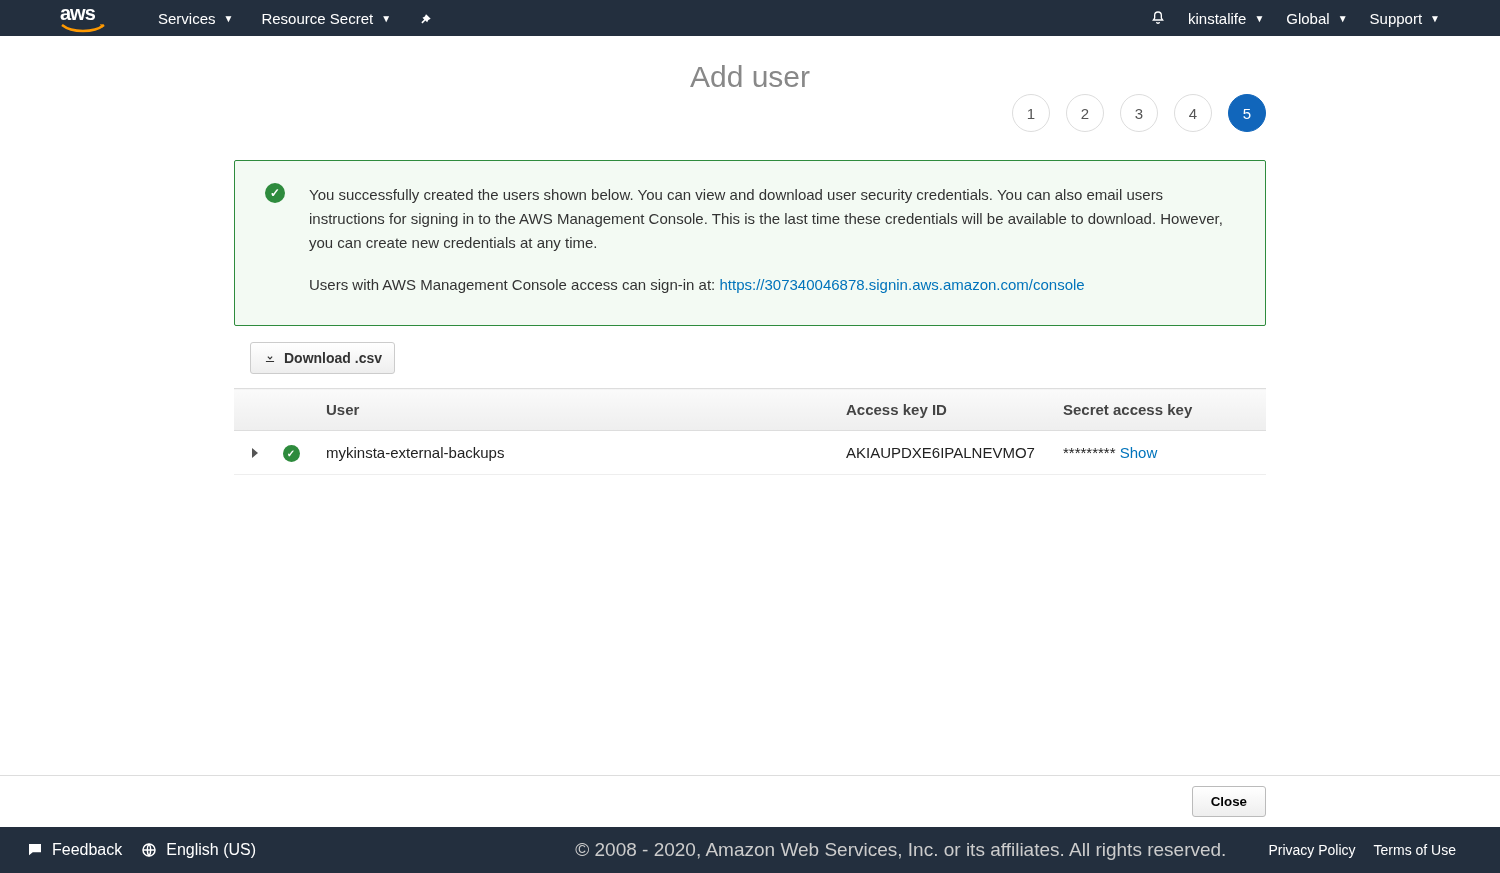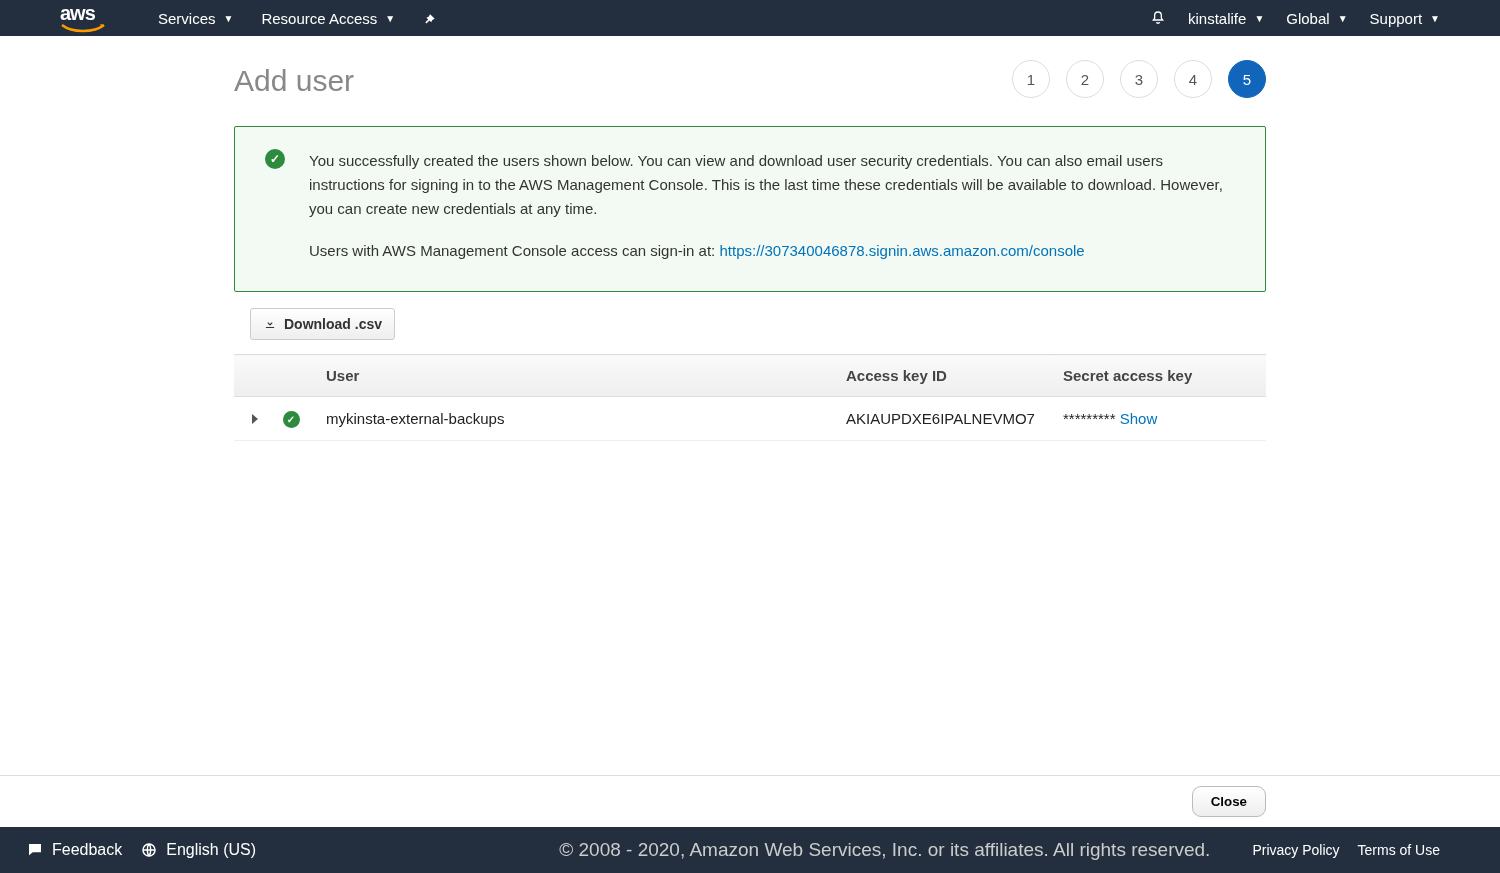--- a/index.html
+++ b/index.html
@@ -11,21 +11,21 @@
   .aws-logo .smile { display:block; width: 46px; height: 10px; }
   .nav-left { display: flex; align-items: flex-end; gap: 28px; margin-left: 52px; }
   .nav-item { display: flex; align-items: center; gap: 8px; cursor: pointer; font-size: 15px; }
   .caret { font-size: 10px; }
   .nav-spacer { flex: 1; }
   .nav-right { display: flex; align-items: center; gap: 22px; }
   .bell { width: 16px; height: 16px; }
 
   
   .page { width: 1032px; margin: 0 auto; padding-top: 24px; }
-  .page-header { display: flex; align-items: flex-end; }
+  .page-header { display: flex; align-items: center; flex-direction: column; }
   .page-title { font-size: 30px; font-weight: 400; color: #888; }
   .steps { margin-left: auto; display: flex; gap: 16px; }
   .step { width: 38px; height: 38px; border-radius: 50%; border: 1px solid #ddd; display: flex; align-items: center; justify-content: center; font-size: 15px; color: #555; background: #fff; }
   .step.active { background: #1166bb; border-color: #1166bb; color: #fff; }
 
   
   .alert { border: 1px solid #2e8b3d; background: #f3faf3; border-radius: 2px; margin-top: 28px; padding: 22px 24px 28px 74px; position: relative; }
   .alert-icon { position: absolute; left: 30px; top: 22px; width: 20px; height: 20px; border-radius: 50%; background: #2e8b3d; color: #fff; display: flex; align-items: center; justify-content: center; font-size: 12px; font-weight: bold; }
   .alert-title { color: #2e8b3d; font-size: 22px; font-weight: 400; margin-bottom: 6px; }
   .alert-body { font-size: 15px; line-height: 1.6; color: #333; }
@@ -45,24 +45,24 @@
   .tbl th.c-user, .tbl td.c-user { width: 520px; }
   .tbl th.c-akid, .tbl td.c-akid { width: 210px; }
   .tbl td { padding: 10px 14px; border-bottom: 1px solid #eee; vertical-align: middle; }
   .tri { display:inline-block; width:0; height:0; border-top:5px solid transparent; border-bottom:5px solid transparent; border-left:6px solid #555; }
   .row-ok { width:17px; height:17px; border-radius:50%; background:#2e8b3d; display:inline-flex; align-items:center; justify-content:center; color:#fff; font-size:10px; font-weight:bold; }
   .show-link { color:#0073bb; cursor:pointer; }
 
   
   .actionbar { border-top: 1px solid #ddd; position: fixed; left:0; right:0; bottom: 46px; background:#fff; padding: 10px 0; }
   .actionbar-inner { width: 1032px; margin: 0 auto; display:flex; justify-content:flex-end; }
-  .btn-close { background: linear-gradient(#fff,#eee); border:1px solid #bbb; border-radius:9px; padding: 7px 18px; font-weight:bold; cursor:pointer; }
-
-  
-  .footer { position: fixed; left:0; right:0; bottom:0; height: 46px; background:#232f3e; color:#fff; display:flex; align-items:center; padding: 0 60px 0 26px; font-size: 14px; }
+  .btn-close { background: linear-gradient(#fff,#eee); border:1px solid #bbb; border-radius:3px; padding: 7px 18px; font-weight:bold; cursor:pointer; }
+
+  
+  .footer { position: fixed; left:0; right:0; bottom:0; height: 46px; background:#232f3e; color:#fff; display:flex; align-items:center; padding: 0 44px 0 26px; font-size: 14px; }
   .footer-left { display:flex; align-items:center; gap: 18px; }
   .footer-left .fb { display:flex; align-items:center; gap:8px; font-size:16px; font-weight: 500; cursor:pointer; }
   .footer-spacer { flex:1; }
   .footer-copy { color:#ccc; margin-right: 24px; font-size: 19px; }
   .footer-link { color:#fff; text-decoration:none; margin-left: 18px; }
 
   
   .arrow { position: absolute; width: 6px; background: #6a29e6; }
   .arrow::before { content:""; position:absolute; top:-16px; left:-8px; border-left:11px solid transparent; border-right:11px solid transparent; border-bottom:18px solid #6a29e6; }
   .arrow-wrap { position: relative; width: 1032px; margin: 0 auto; }
@@ -77,21 +77,21 @@
         <path d="M2,2 C 12,10 34,10 44,2" stroke="#ff9900" stroke-width="2.5" fill="none"></path>
         <path d="M44,2 L40,1 L42,5 Z" fill="#ff9900"></path>
       </svg>
   </div>
   <div class="nav-left">
     <div class="nav-item">
       <span>Services</span>
       <span class="caret">▼</span>
     </div>
     <div class="nav-item">
-      <span>Resource Access</span>
+      <span>Resource Secret</span>
       <span class="caret">▼</span>
     </div>
     <div class="nav-item">
       <svg width="14" height="14" viewBox="0 0 24 24">
           <path fill="#fff" d="M14 4l6 6-4 2-2 4-3-3-5 5-2-2 5-5-3-3 4-2 2-4z"></path>
         </svg>
     </div>
   </div>
   <div class="nav-spacer"></div>
   <div class="nav-right">

